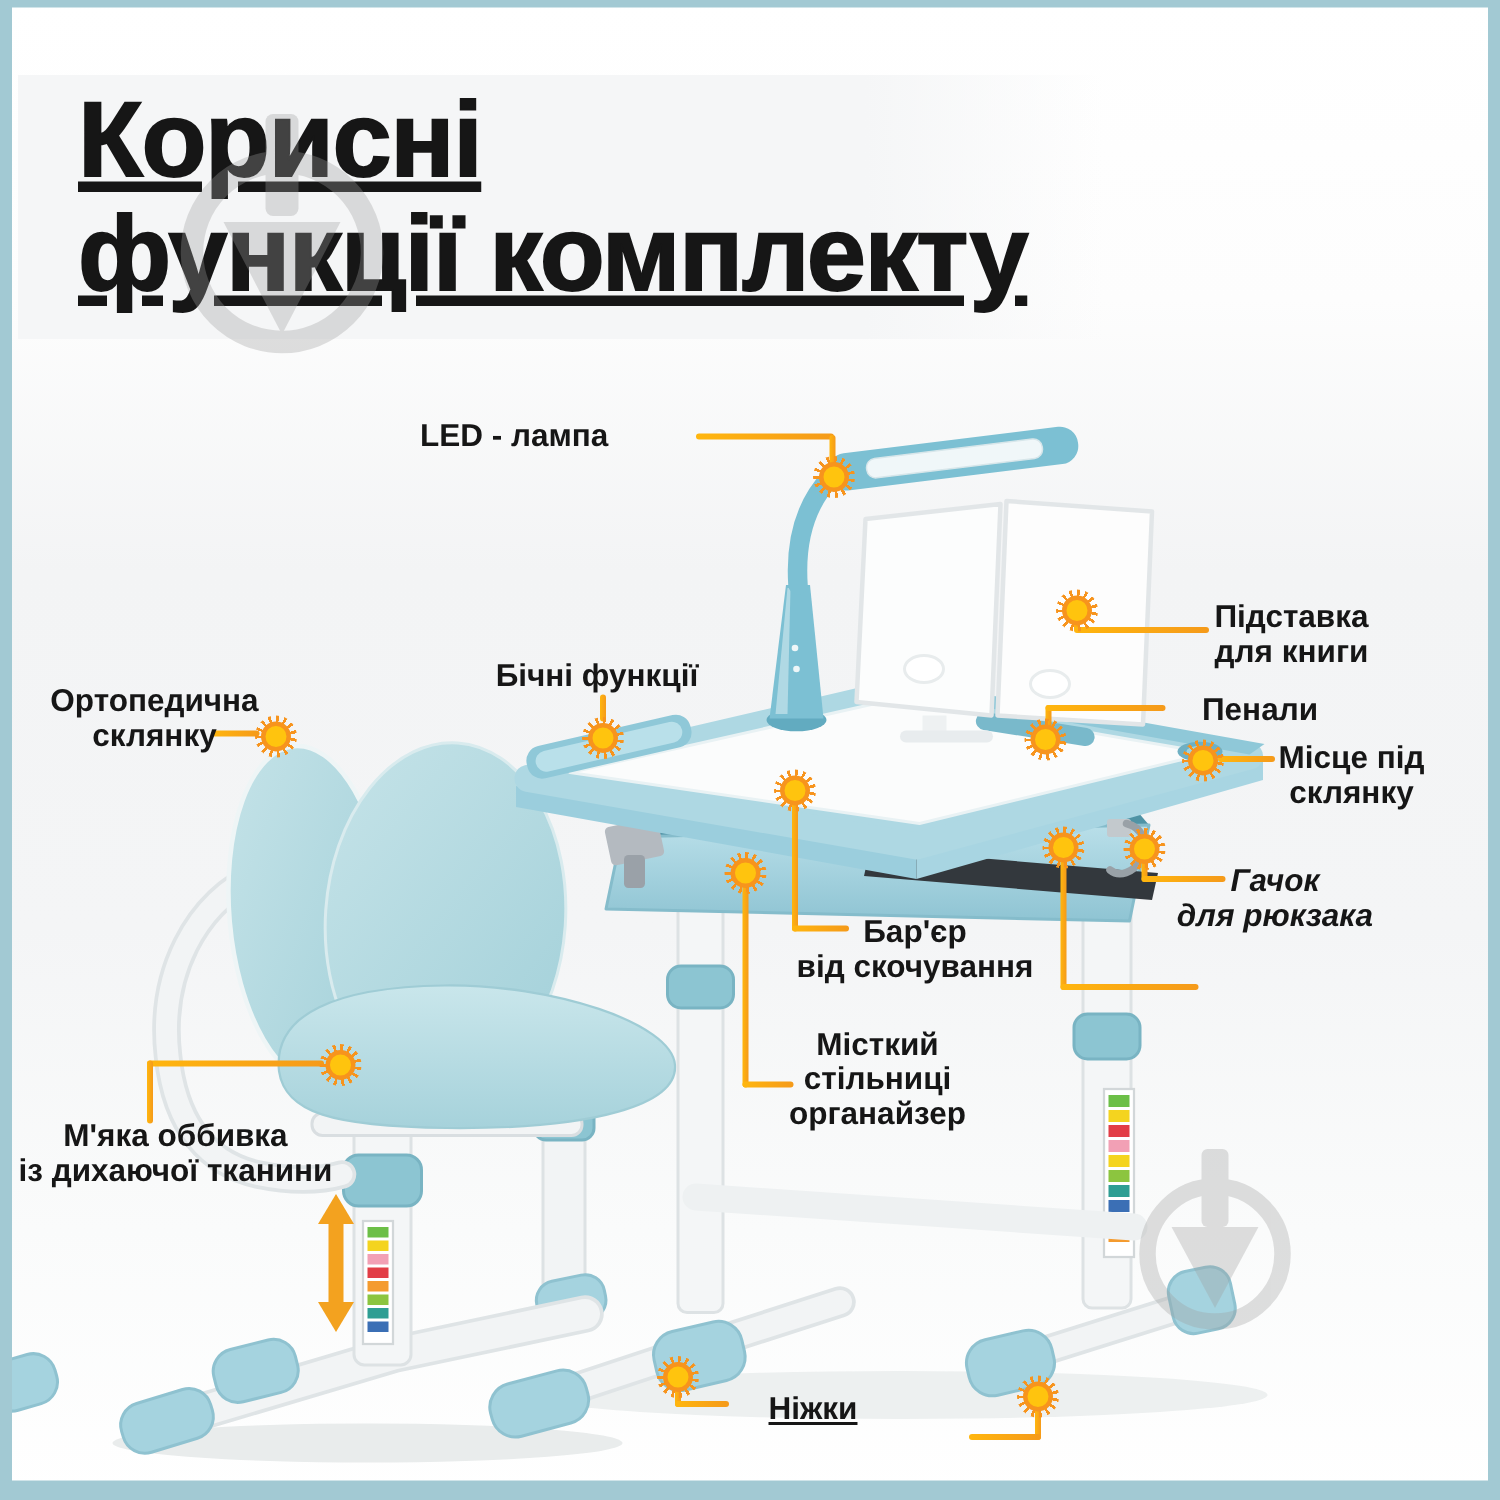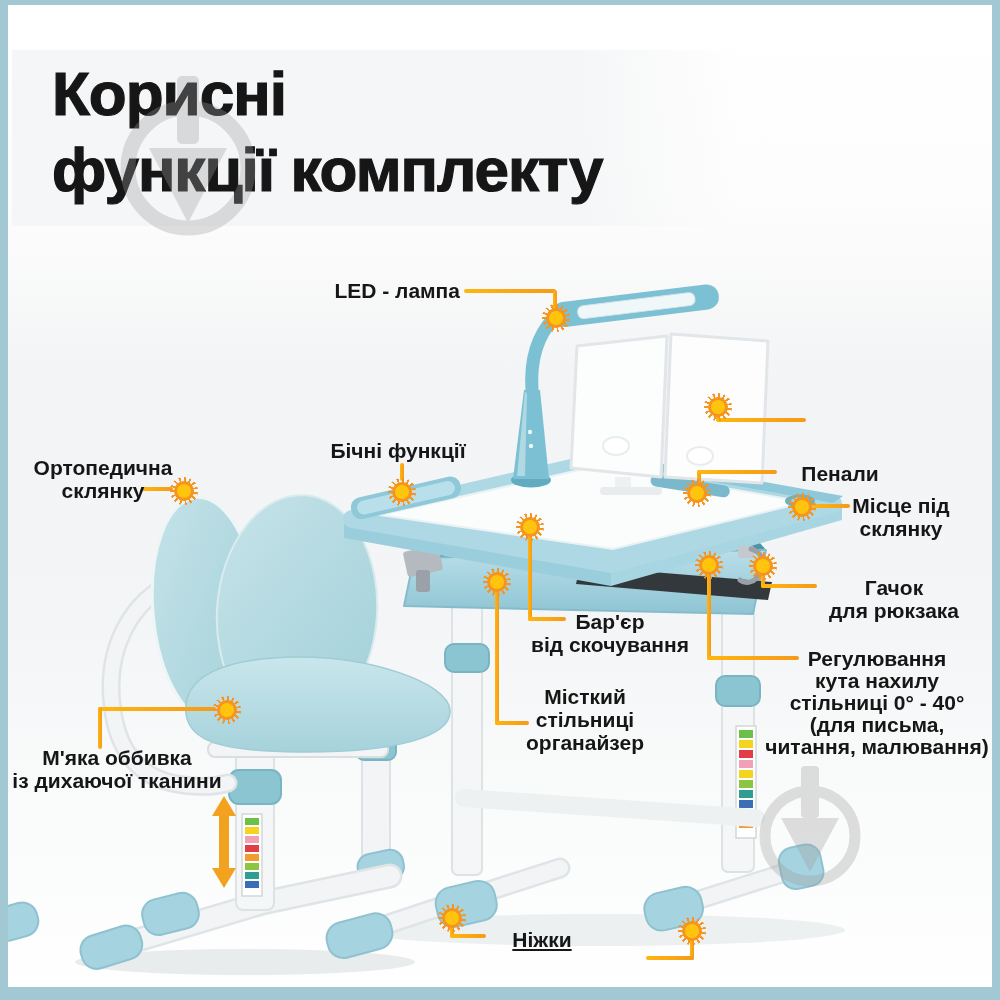--- a/index.html
+++ b/index.html
@@ -9,37 +9,37 @@
     background:linear-gradient(180deg,#ffffff 0%,#fdfdfd 20%,#f3f4f5 38%,#f4f5f6 62%,#fafbfb 82%,#ffffff 100%);
   }
   
   #frame{position:absolute;inset:0;z-index:50;pointer-events:none;
     border-top:5px solid #a2c9d3;border-left:8px solid #a2c9d3;
     border-right:8px solid #a2c9d3;border-bottom:13px solid #a2c9d3;}
   
   #banner{position:absolute;left:12px;top:50px;width:724px;height:176px;z-index:2;
     background:linear-gradient(90deg,#f5f6f7 78%,rgba(245,246,247,0) 100%);}
   #title{position:absolute;left:52px;top:56px;z-index:3;color:#161616;
-    font-size:62px;line-height:76px;font-weight:bold;letter-spacing:-1px;
+    font-size:71px;line-height:76px;font-weight:bold;letter-spacing:-1px;text-decoration:underline;
     -webkit-text-stroke:1.2px #161616;}
   
   #art{position:absolute;left:0;top:0;z-index:1;}
   
   .wm{position:absolute;z-index:10;pointer-events:none;}
   #wm-top{left:108px;top:48px;}
   #wm-bottom{left:750px;top:756px;}
   
   .lbl{position:absolute;z-index:5;font-weight:bold;font-size:21px;line-height:23px;
     color:#161616;text-align:center;}
-  #lbl-led{left:280px;top:279px;width:180px;text-align:right;}
+  #lbl-led{left:280px;top:279px;width:180px;text-align:left;}
   #lbl-side{left:328px;top:439px;width:140px;}
   #lbl-stand{left:791px;top:400px;width:140px;}
   #lbl-pencil{left:785px;top:462px;width:110px;text-align:center;}
   #lbl-cup{left:831px;top:494px;width:140px;}
-  #lbl-hook{left:824px;top:576px;width:140px;}
+  #lbl-hook{left:780px;top:576px;width:140px;font-style:italic;}
   #lbl-tilt{left:762px;top:648px;width:230px;line-height:22px;}
   #lbl-barrier{left:529px;top:610px;width:162px;}
   #lbl-org{left:505px;top:685px;width:160px;}
   #lbl-ortho{left:33px;top:456px;width:140px;}
   #lbl-uphol{left:12px;top:746px;width:210px;}
   #lbl-feet{left:452px;top:928px;width:180px;text-decoration:underline;}
   
   .ln{position:absolute;z-index:4;background:linear-gradient(90deg,#ffb60e,#f59a1a);border-radius:2px;}
   #ln-led-h{left:464px;top:289px;width:92px;height:4px}
   #ln-led-v{left:553px;top:290px;width:4px;height:20px}
@@ -322,37 +322,34 @@
       <div class="bar"></div>
       <div class="tri-down"></div>
   </div>
 
   <div class="lbl" id="lbl-led">
     <div>LED - лампа</div>
   </div>
   <div class="lbl" id="lbl-side">
     <div>Бічні функції</div>
   </div>
+  <div class="lbl" id="lbl-stand">
+    <div>Підставка</div>
+    <div>для книги</div>
+  </div>
   <div class="lbl" id="lbl-pencil">
     <div>Пенали</div>
   </div>
   <div class="lbl" id="lbl-cup">
     <div>Місце під</div>
     <div>склянку</div>
   </div>
   <div class="lbl" id="lbl-hook">
     <div>Гачок</div>
     <div>для рюкзака</div>
-  </div>
-  <div class="lbl" id="lbl-tilt">
-    <div>Регулювання</div>
-    <div>кута нахилу</div>
-    <div>стільниці 0° - 40°</div>
-    <div>(для письма,</div>
-    <div>читання, малювання)</div>
   </div>
   <div class="lbl" id="lbl-barrier">
     <div>Бар'єр</div>
     <div>від скочування</div>
   </div>
   <div class="lbl" id="lbl-org">
     <div>Місткий</div>
     <div>стільниці</div>
     <div>органайзер</div>
   </div>

